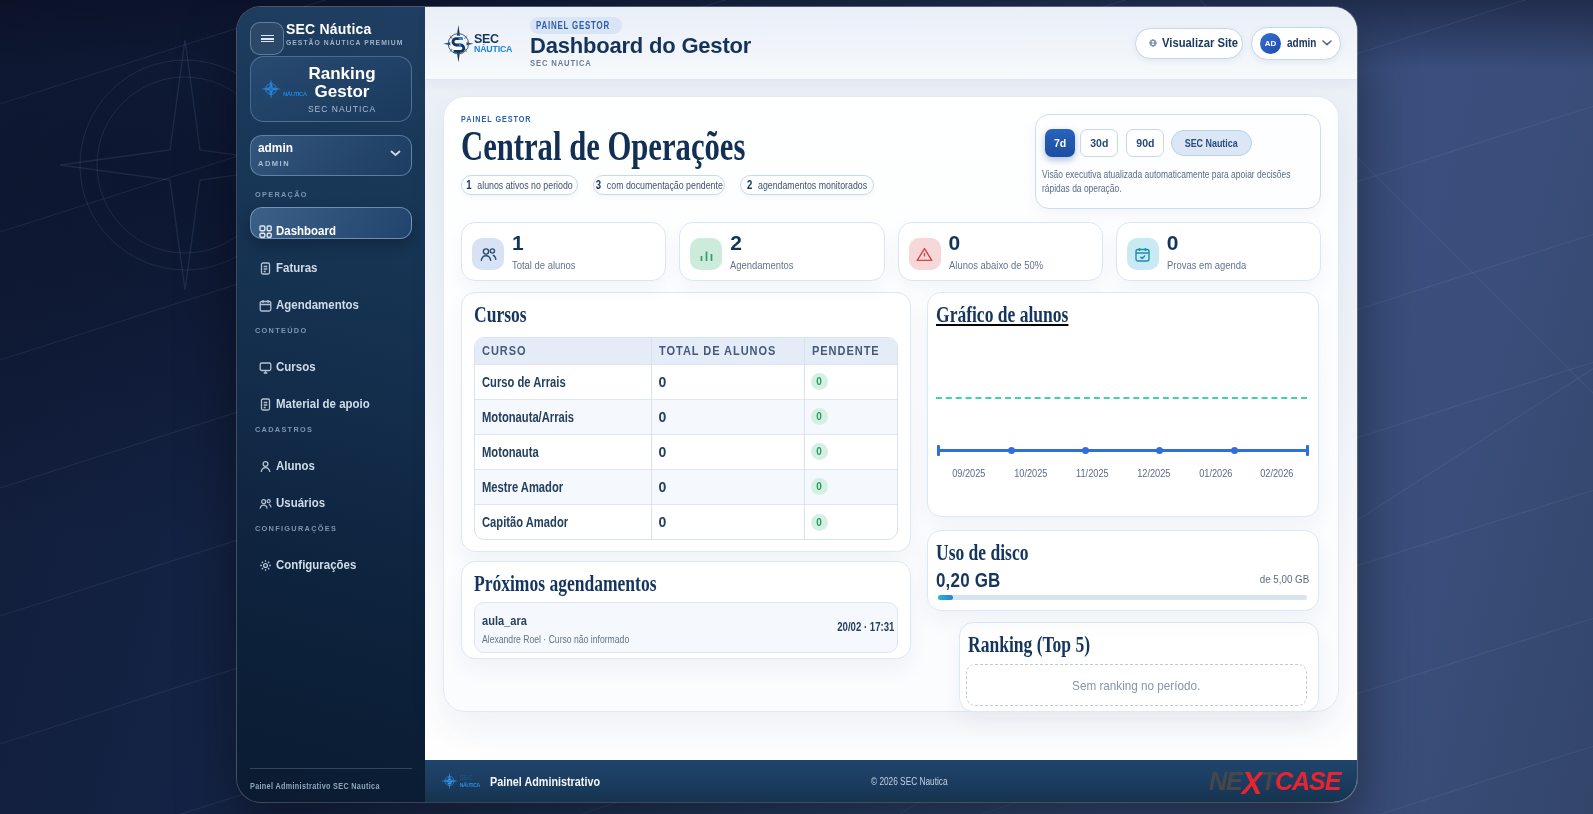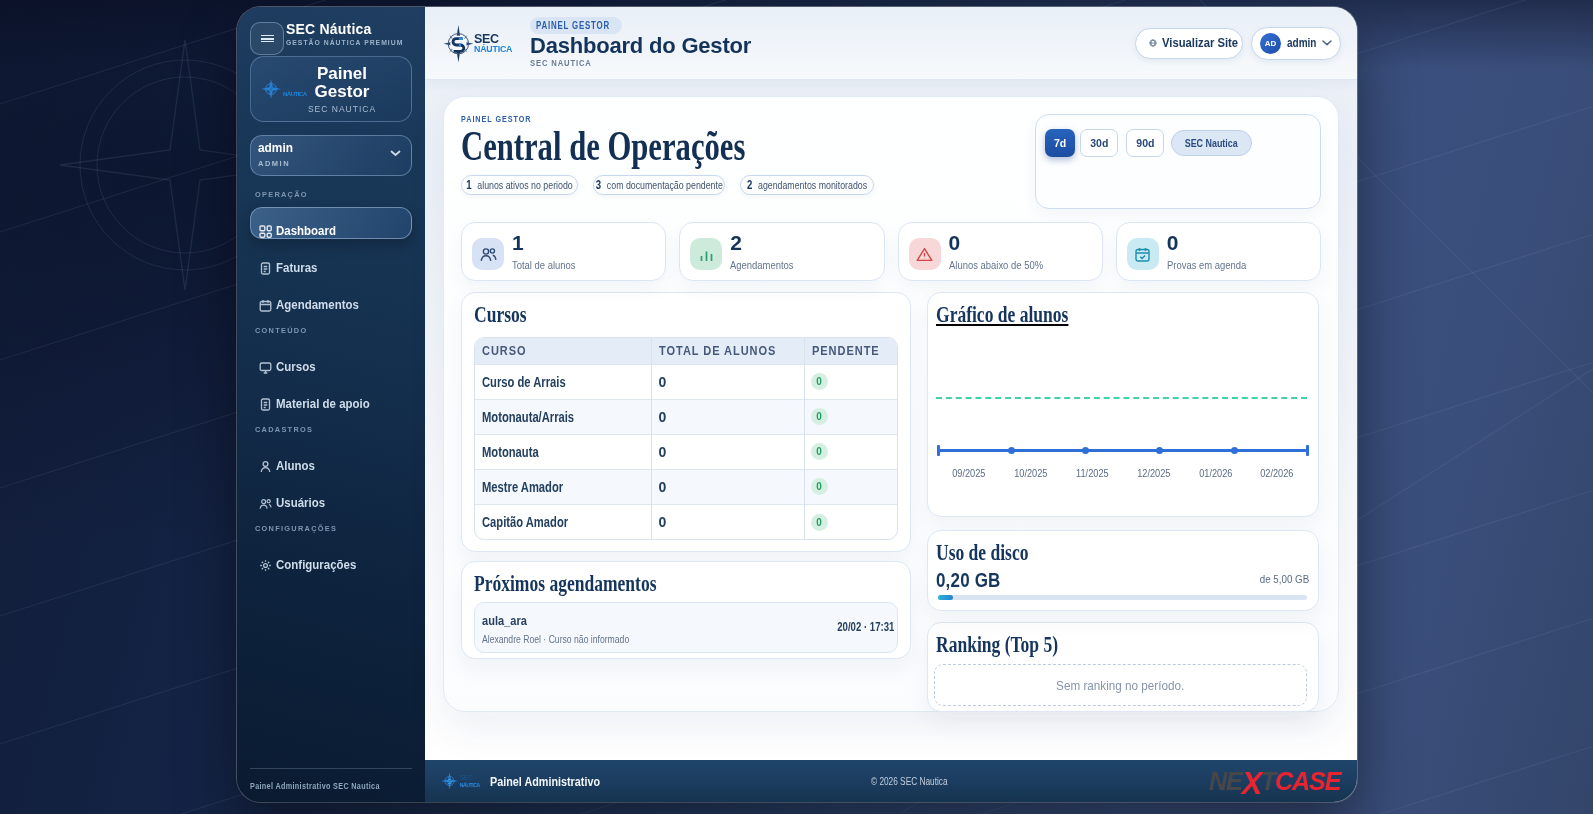--- a/index.html
+++ b/index.html
@@ -147,21 +147,21 @@
 .xlabels span i { font-style:normal; display:inline-block; transform:scaleX(.8); white-space:nowrap; }
 
 .disco { height:81px; margin-top:13px; position:relative; }
 .disco .big { font-size:20px; font-weight:bold; color:#16365e; margin-top:5px; letter-spacing:.2px;
   transform:scaleX(.85); transform-origin:0 50%; white-space:nowrap; width:0; }
 .disco .of { position:absolute; right:9px; top:42px; font-size:11.5px; color:#5b6b85;
   transform:scaleX(.85); transform-origin:100% 50%; white-space:nowrap; }
 .pbar { position:absolute; left:10px; right:11px; top:64px; height:5px; border-radius:3px; background:#d9e4f1; }
 .pbar i { position:absolute; left:0; top:0; bottom:0; width:15px; border-radius:3px; background:linear-gradient(90deg,#29b6dd,#2a7fd0); }
 
-.ranking { height:90px; margin-top:11px; }
+.ranking { height:90px; margin-top:11px;margin-left:32px; }
 .rbox { margin-top:8px; margin-left:-2px; margin-right:-1px; height:42px; border:1.5px dashed #bccadf; border-radius:9px;
   display:flex; align-items:center; justify-content:center; font-size:13px; color:#8795ab; }
 .rbox span { transform:scaleX(.9); white-space:nowrap; display:inline-block; }
 
 .footer { height:42px; flex:0 0 42px; margin-top:auto; display:flex; align-items:center; padding:0 16px;
   background:linear-gradient(180deg,#20456b 0%, #1b3c5f 55%, #16344f 100%); position:relative; }
 .footer .pa { font-size:13.5px; font-weight:bold; color:#f2f6fa; margin-left:9px;
   transform:scaleX(.8); transform-origin:0 50%; white-space:nowrap; display:inline-block; }
 .footer .copy { position:absolute; left:446px; font-size:11.5px; color:#c3cfdf;
   transform:scaleX(.72); transform-origin:0 50%; white-space:nowrap; }
@@ -211,21 +211,21 @@
             <polygon points="10,20 11.5,12.7 10,10 8.5,12.7"></polygon>
             <polygon points="0,10 7.3,8.5 10,10 7.3,11.5"></polygon>
             <polygon points="20,10 12.7,8.5 10,10 12.7,11.5"></polygon>
           </g>
         <circle cx="10" cy="10" r="5.4" fill="none" stroke="#2a7fd4" stroke-width="1"></circle>
         <text x="10" y="13.2" text-anchor="middle" font-size="9" font-weight="bold" fill="#1b84dc" font-family="Liberation Sans">S</text>
         <text x="22" y="8.8" font-size="7.5" font-weight="bold" fill="#1d4470" font-family="Liberation Sans">SEC</text>
         <text x="22" y="17" font-size="6" font-weight="bold" fill="#1b84dc" font-family="Liberation Sans" textLength="24">NÁUTICA</text>
       </svg>
       <div class="txt">
-          <b>Painel</b>
+          <b>Ranking</b>
           <b>Gestor</b>
           <div class="sub">SEC NAUTICA</div>
         </div>
     </div>
     <div class="adminbox">
       <b>admin</b>
       <div class="sub">ADMIN</div>
       <svg width="11" height="7" viewBox="0 0 11 7">
           <path d="M1.5 1.5 L5.5 5 L9.5 1.5" stroke="#cdd9e6" stroke-width="1.8" fill="none" stroke-linecap="round"></path>
         </svg>
@@ -372,20 +372,24 @@
           </div>
           <div class="infobox">
             <div class="seg">
               <div class="b on">7d</div>
                 <div class="b off">30d</div>
                 <div class="b off">90d</div>
               <div class="pill">
                   <span class="sx" style="transform:scaleX(.85);transform-origin:50% 50%">SEC Nautica</span>
                 </div>
             </div>
+            <p>
+                <span>Visão executiva atualizada automaticamente para apoiar decisões</span>
+                <span>rápidas da operação.</span>
+              </p>
           </div>
         </div>
         <div class="stats">
           <div class="stat">
               <div class="ic ic-blue">
             <svg width="17" height="15" viewBox="0 0 17 15" stroke="#2b4a74" stroke-width="1.4" fill="none">
                   <circle cx="6" cy="4.5" r="2.6"></circle>
                   <path d="M1.2 13.8c.5-3.2 2.4-5 4.8-5s4.3 1.8 4.8 5"></path>
                   <circle cx="12.4" cy="4" r="2.1"></circle>
                   <path d="M12.8 8.3c1.8.4 2.8 2 3.1 4.6"></path>

